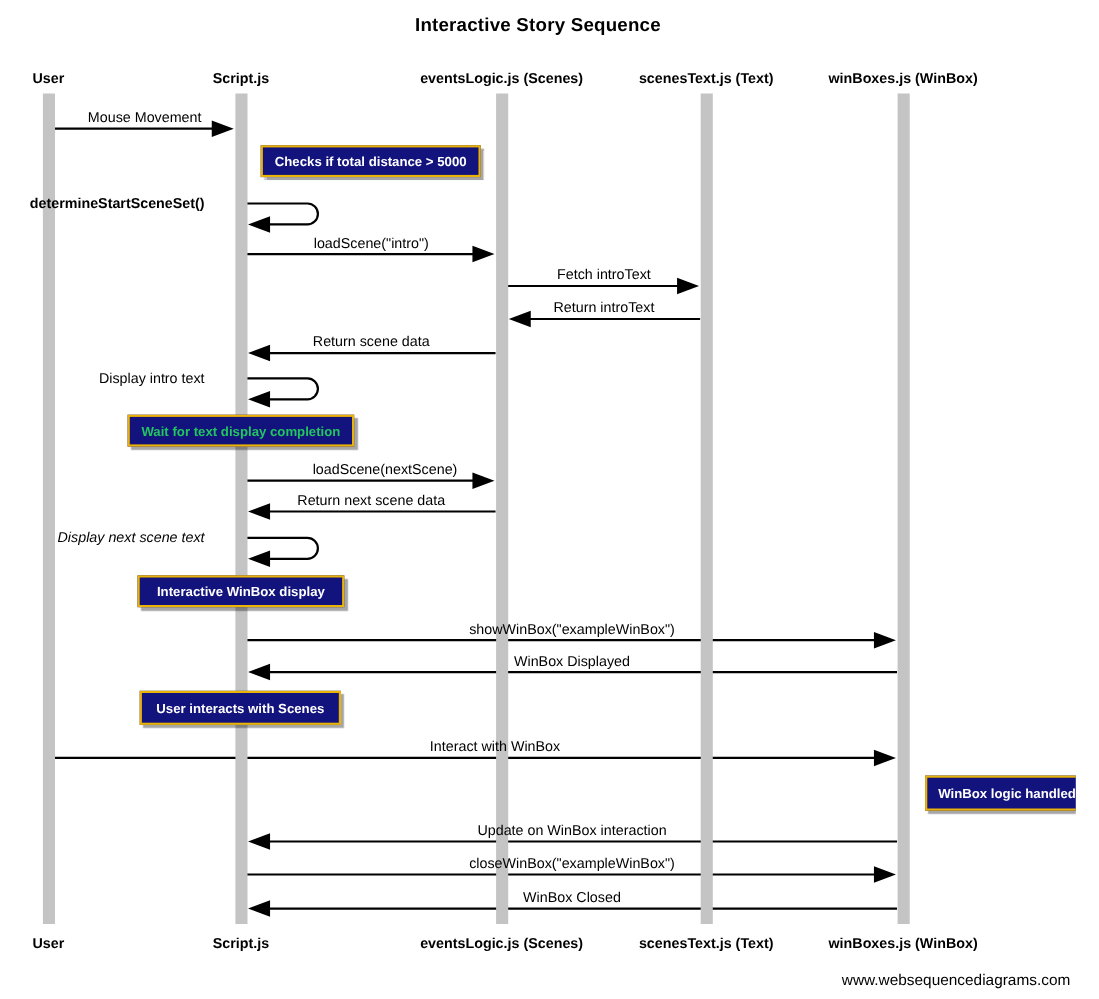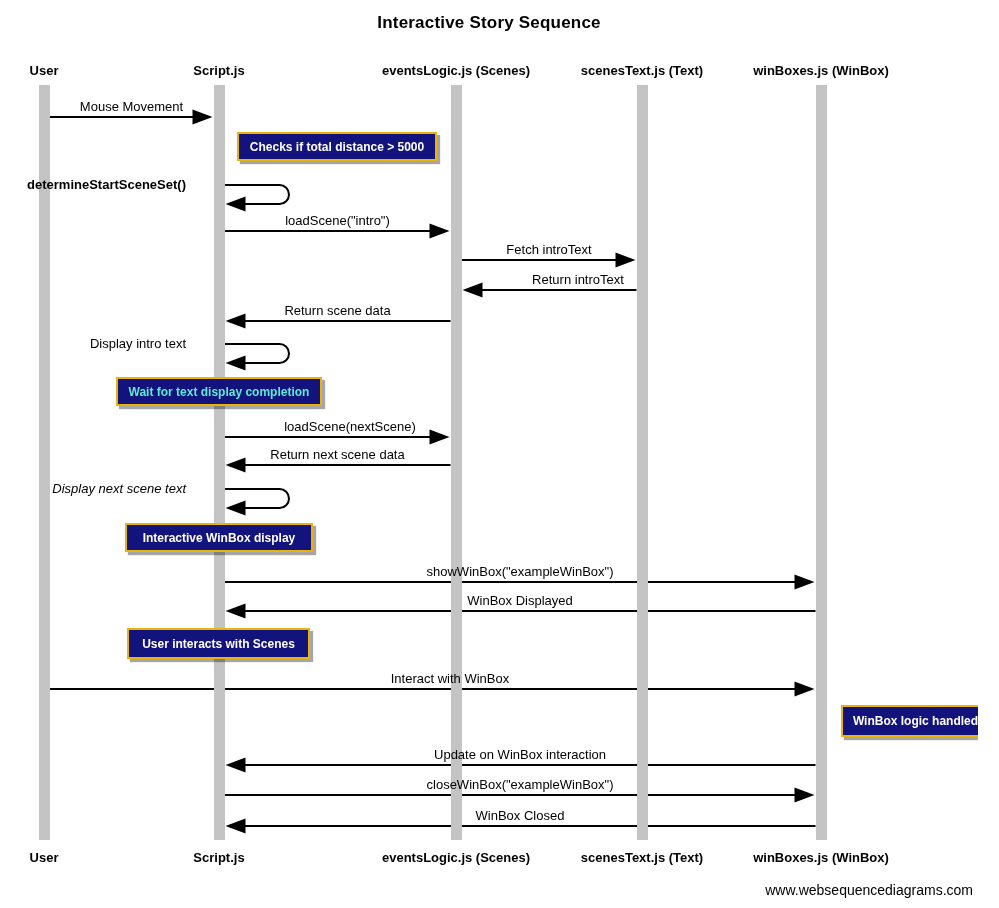--- a/index.html
+++ b/index.html
@@ -119,24 +119,24 @@
     <div class="actor-label" style="left: 642px; top: 850px;">scenesText.js (Text)</div>
     <div class="lifeline" style="left: 636.5px; top: 85px; width: 11px; height: 755px; background: rgb(196, 196, 196);"></div>
     <div class="actor-label" style="left: 821px; top: 63px;">winBoxes.js (WinBox)</div>
     <div class="actor-label" style="left: 821px; top: 850px;">winBoxes.js (WinBox)</div>
     <div class="lifeline" style="left: 815.5px; top: 85px; width: 11px; height: 755px; background: rgb(196, 196, 196);"></div>
     <div class="msg-label" style="left: 131.5px; top: 100px;">Mouse Movement</div>
     <div class="note" style="left: 237px; top: 132px; width: 200px; height: 29px; background: rgb(19, 19, 126); color: rgb(255, 255, 255);">Checks if total distance &gt; 5000</div>
     <div class="self-label" style="right: 792px; top: 178px; font-weight: bold;">determineStartSceneSet()</div>
     <div class="msg-label" style="left: 337.5px; top: 214px;">loadScene("intro")</div>
     <div class="msg-label" style="left: 549px; top: 243px;">Fetch introText</div>
-    <div class="msg-label" style="left: 578px; top: 273px;">Return introText</div>
+    <div class="msg-label" style="left: 549px; top: 273px;">Return introText</div>
     <div class="msg-label" style="left: 337.5px; top: 304px;">Return scene data</div>
     <div class="self-label" style="right: 792px; top: 337px;">Display intro text</div>
-    <div class="note" style="left: 116px; top: 377px; width: 206px; height: 29px; background: rgb(19, 19, 126); color: #5eead4;">Wait for text display completion</div>
+    <div class="note" style="left: 116px; top: 377px; width: 206px; height: 29px; background: rgb(19, 19, 126); color: #22c55e;">Wait for text display completion</div>
     <div class="msg-label" style="left: 337.5px; top: 420px; padding-left: 25px;">loadScene(nextScene)</div>
     <div class="msg-label" style="left: 337.5px; top: 448px;">Return next scene data</div>
     <div class="self-label" style="right: 792px; top: 482px; font-style: italic;">Display next scene text</div>
     <div class="note" style="left: 125px; top: 523px; width: 188px; height: 29px; background: rgb(19, 19, 126); color: rgb(255, 255, 255);">Interactive WinBox display</div>
     <div class="msg-label" style="left: 520px; top: 565px;">showWinBox("exampleWinBox")</div>
     <div class="msg-label" style="left: 520px; top: 594px;">WinBox Displayed</div>
     <div class="note" style="left: 127px; top: 628px; width: 183px; height: 31px; background: rgb(19, 19, 126); color: rgb(255, 255, 255);">User interacts with Scenes</div>
     <div class="msg-label" style="left: 450px; top: 672px;">Interact with WinBox</div>
     <div class="note" style="left: 841px; top: 705px; width: 149px; height: 32px; background: rgb(19, 19, 126); color: rgb(255, 255, 255);">WinBox logic handled</div>
     <div class="msg-label" style="left: 520px; top: 748px;">Update on WinBox interaction</div>

